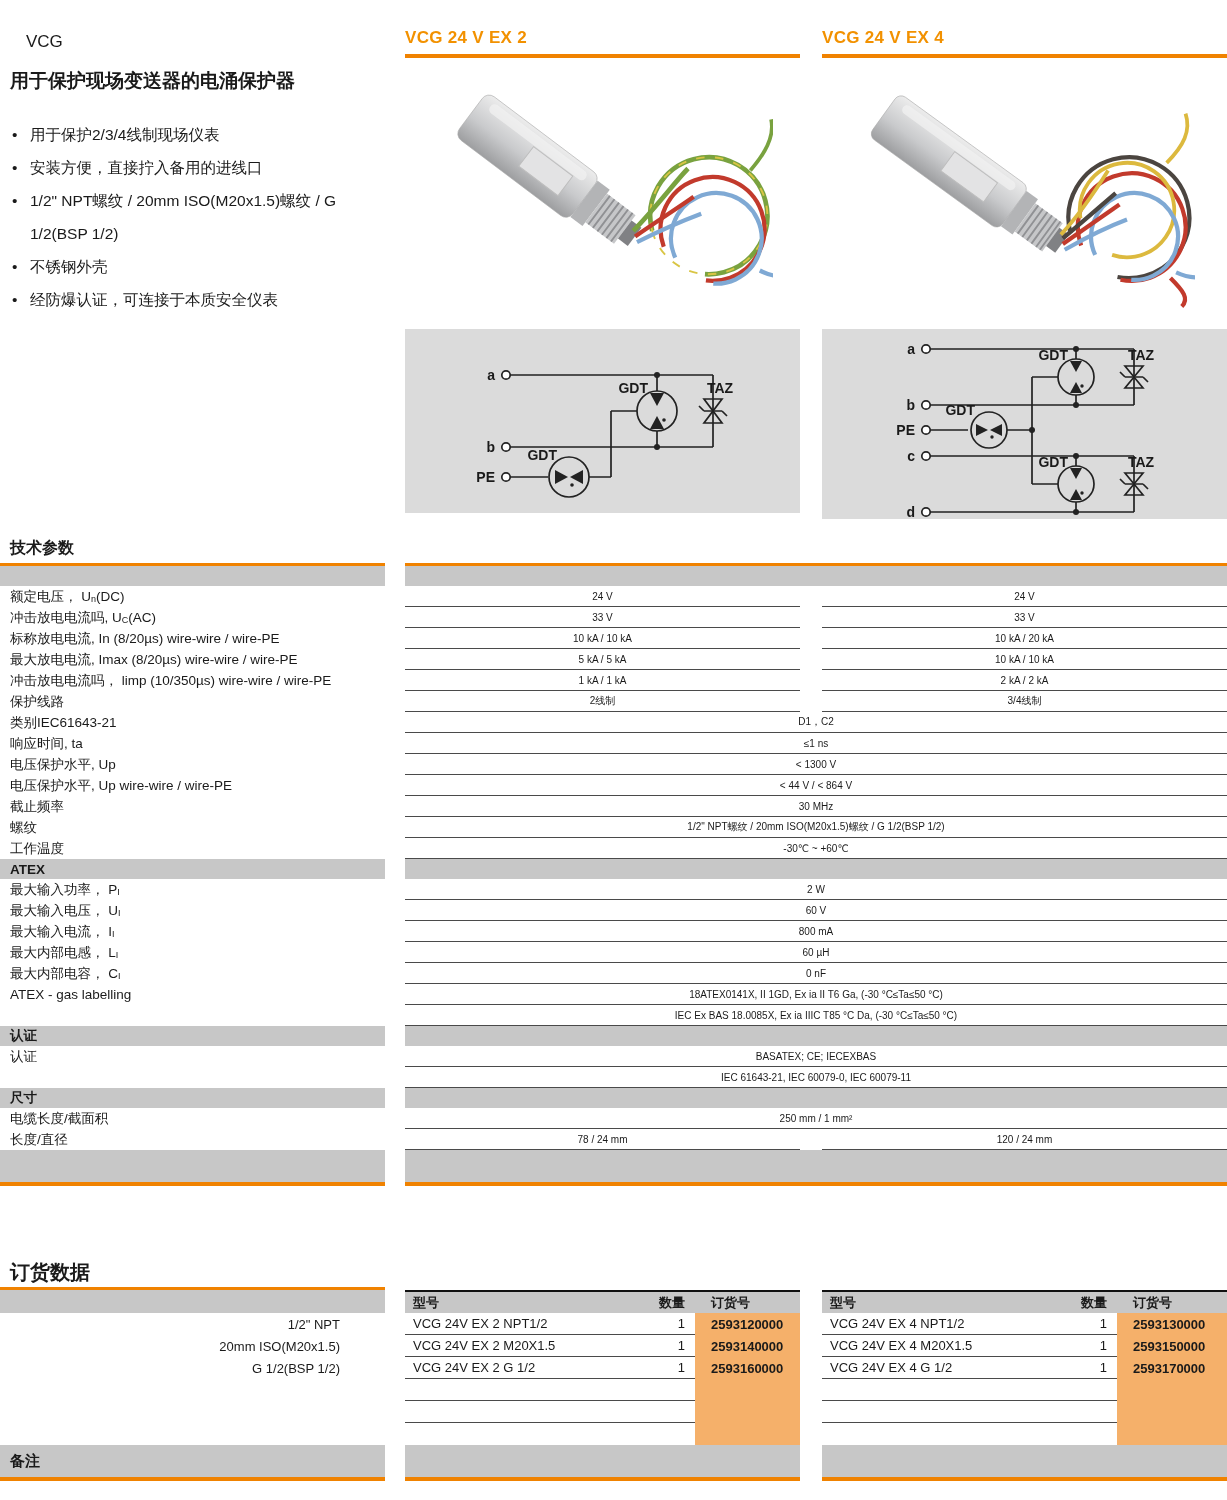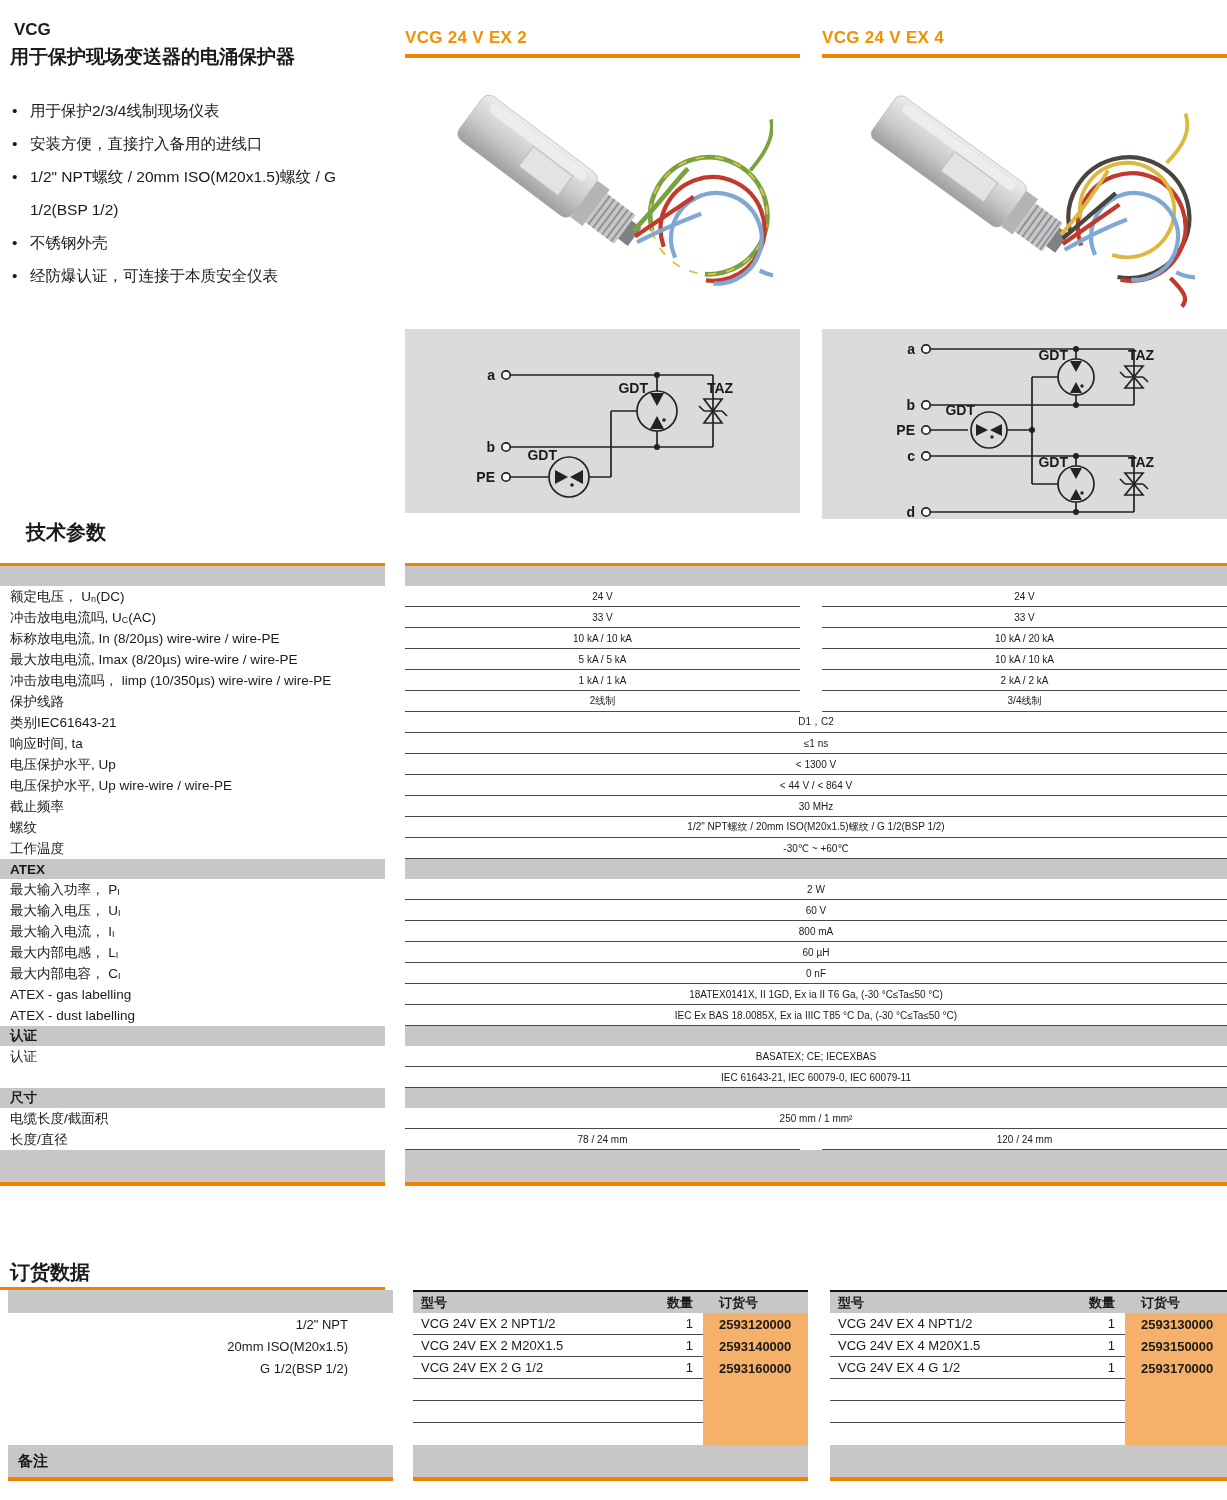--- a/index.html
+++ b/index.html
@@ -5,42 +5,42 @@
   :root{
     --accent:#F08200; --accent-text:#F29100; --cell-orange:#F5B06A;
     --band:#C7C7C7; --panel:#DBDBDB; --line:#4A4A4A; --ink:#1A1A1A;
   }
   *{box-sizing:border-box;}
   body{margin:0;background:#fff;font-family:"Liberation Sans","DejaVu Sans",sans-serif;color:var(--ink);}
   .page{position:relative;width:1227px;height:1500px;overflow:hidden;background:#fff;}
 
   
   .intro{position:absolute;left:10px;top:16px;width:380px;}
-  .intro h1{margin:4px;font-size:17px;font-weight:700;}
+  .intro h1{margin:16px;font-size:17px;font-weight:400;}
   .intro h2{margin:2px 0 0;font-size:19px;font-weight:700;line-height:26px;}
   .bullets{margin:24px 0 0;padding:0;list-style:none;font-size:15.5px;line-height:33px;}
   .bullets li{position:relative;padding-left:20px;}
   .bullets li::before{content:"•";position:absolute;left:2px;top:0;}
 
   
   .prod{position:absolute;top:28px;}
   .prod.p1{left:405px;width:395px;}
   .prod.p2{left:822px;width:405px;}
   .ptitle{font-size:17px;font-weight:700;color:var(--accent-text);letter-spacing:.3px;
           padding-bottom:6px;border-bottom:4px solid var(--accent);}
   .photo-wrap{height:271px;display:flex;align-items:center;justify-content:center;}
   .panel{background:var(--panel);}
   .panel svg{display:block;}
 
   
   .tech{position:absolute;left:0;top:536px;width:1227px;}
   .trow{display:grid;grid-template-columns:385px 20px 395px 22px 405px;}
   .thead-row{height:30px;align-items:end;}
   .th-left{grid-column:1;border-bottom:3px solid var(--accent);height:30px;display:flex;align-items:flex-end;}
-  .th-left h2{margin:16px;font-size:20px;font-weight:700;padding:0 0 4px 10px;line-height:22px;}
+  .th-left h2{margin:0;font-size:16px;font-weight:700;padding:0 0 4px 10px;line-height:22px;}
   .th-right{grid-column:3/6;border-bottom:3px solid var(--accent);height:30px;}
   .bandrow{height:20px;}
   .bd1{grid-column:1;background:var(--band);}
   .bd2{grid-column:3/6;background:var(--band);}
   .vrow,.srow{height:21px;}
   .hrow{height:20px;}
   .lab{grid-column:1;padding-left:10px;font-size:13.5px;display:flex;align-items:center;white-space:nowrap;}
   .lab sub{font-size:9px;margin-top:4px;}
   .v{font-size:10px;display:flex;align-items:center;justify-content:center;border-bottom:1.5px solid var(--line);}
   .v1{grid-column:3;}
@@ -51,21 +51,21 @@
   .footrow{height:36px;}
   .ft{background:var(--band);border-bottom:4px solid var(--accent);}
   .ft1{grid-column:1;}
   .ft2{grid-column:3/6;}
 
   
   .ordering{position:absolute;left:0;top:1256px;width:1044px;}
   .ohead{display:grid;grid-template-columns:385px 842px;height:34px;align-items:end;}
   .oh-left{border-bottom:3px solid var(--accent);height:34px;display:flex;align-items:flex-end;}
   .oh-left h2{margin:0;font-size:20px;font-weight:700;padding:0 0 4px 10px;line-height:22px;}
-  .ogrid{display:grid;grid-template-columns:385px 20px 250px 40px 105px 22px 255px 40px 110px;margin-left:8px;}
+  .ogrid{display:grid;grid-template-columns:385px 20px 250px 40px 105px 22px 255px 40px 110px;}
   .orow{height:22px;}
   .ohrow{height:23px;}
   .cell{display:flex;align-items:center;font-size:13px;}
   .chd{background:var(--band);font-weight:700;border-top:2.5px solid #111;}
   .cband{background:var(--band);}
   .c-model{padding-left:8px;}
   .c-qty{justify-content:flex-end;padding-right:10px;}
   .c-ord{padding-left:16px;}
   .c-orange{background:var(--cell-orange);font-weight:700;}
   .rb{border-bottom:1.5px solid var(--line);}
@@ -358,21 +358,20 @@
           <span>最大内部电容， C</span>
           <sub>I</sub>
         </div>
         <div class="v vs">0 nF</div>
       </div>
     <div class="trow srow">
         <div class="lab">ATEX - gas labelling</div>
         <div class="v vs">18ATEX0141X, II 1GD, Ex ia II T6 Ga, (-30 °C≤Ta≤50 °C)</div>
       </div>
     <div class="trow srow">
-        <div class="lab">ATEX - dust labelling</div>
         <div class="v vs">IEC Ex BAS 18.0085X, Ex ia IIIC T85 °C Da, (-30 °C≤Ta≤50 °C)</div>
       </div>
     <div class="trow hrow">
         <div class="hb1">认证</div>
         <div class="hb2"></div>
       </div>
     <div class="trow srow">
         <div class="lab">认证</div>
         <div class="v vs">BASATEX; CE; IECEXBAS</div>
       </div>

